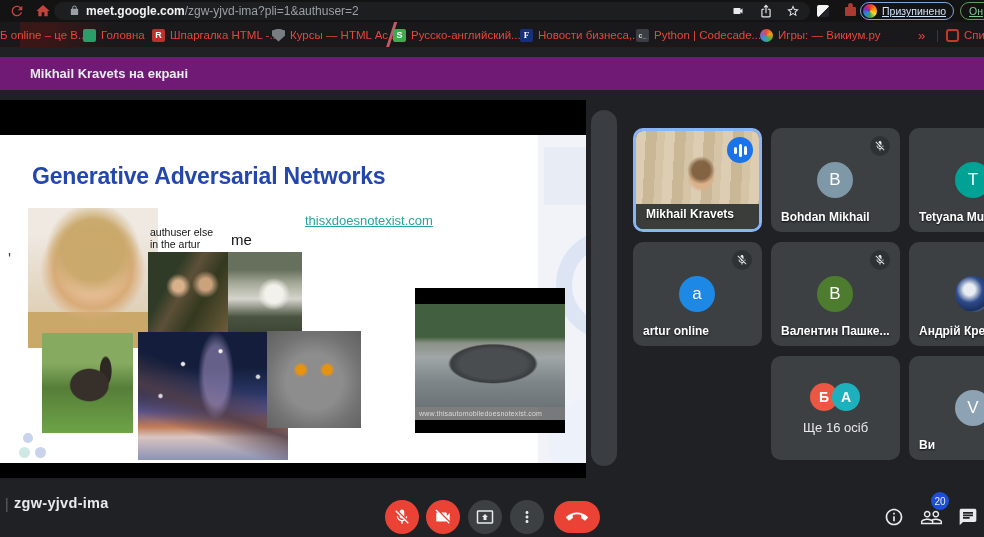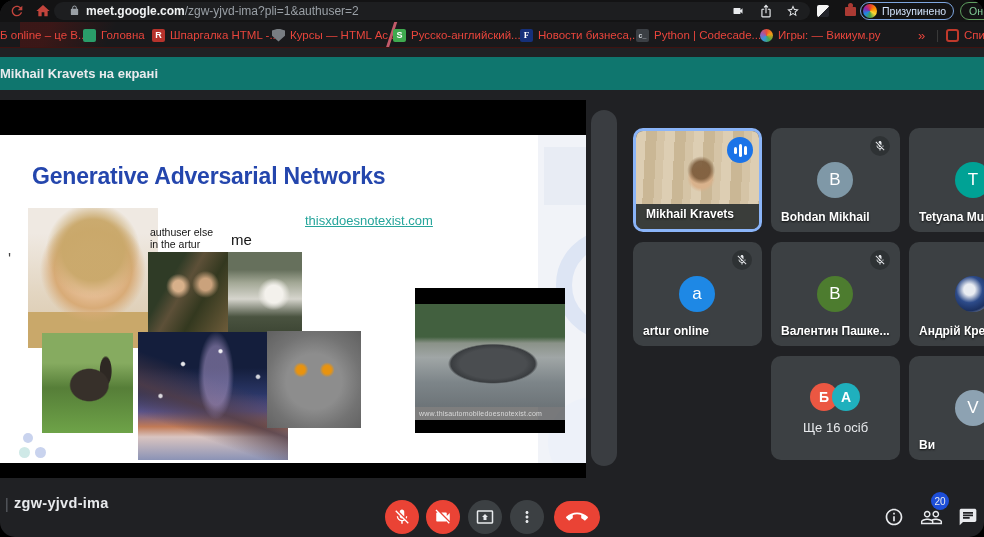--- a/index.html
+++ b/index.html
@@ -1,36 +1,35 @@
 <!DOCTYPE html>
 <html style="--page-bg: #202124; --accent-red: #ea4335; --tile-bg: #3c4043; --speaking-blue: #1a73e8; --tile-border-blue: #8ab4f8; --bookmark-red: #e8453c; --title-blue: #2446ad; --link-teal: #26a59b;"><head>
 <meta charset="utf-8">
 <style>
   * { margin:0; padding:0; box-sizing:border-box; }
   html,body { background:#000; }
   #app {
     position:relative; width:984px; height:537px; overflow:hidden;
     background:var(--page-bg,#202124);
     font-family:"Liberation Sans", sans-serif;
-    border-radius:15px;
     -webkit-font-smoothing:antialiased;
   }
   .abs { position:absolute; }
 
   
   .topbar { left:0; top:0; width:984px; height:22px; background:#131314; }
   .urlbar { left:54px; top:2px; width:756px; height:18px; background:#1d1e20; border-radius:9px; }
   .chrome-ic { color:#c2443c; }
   .url-text { left:86px; top:4px; font-size:12px; white-space:nowrap; }
   .url-host { color:#f1f3f4; font-weight:bold; }
   .url-path { color:#9aa0a6; }
   .pill { top:2px; height:18px; border-radius:9px; display:flex; align-items:center; padding:0 7px 0 2px; }
   .pill-paused { left:860px; border:1px solid #7ea6e0; color:#d2e3fc; }
   .pill-online { left:960px; width:40px; border:1px solid #5f9e5f; color:#81c995; padding-left:8px; }
-  .pill span { font-size:10.5px; white-space:nowrap; }
+  .pill span { font-size:10.5px; white-space:nowrap;text-decoration:underline; }
   .avatar-rainbow { width:14px; height:14px; border-radius:50%; margin-right:5px;
     background:conic-gradient(#e53935,#fb8c00,#fdd835,#43a047,#1e88e5,#8e24aa,#e53935); }
   .ext-square { left:817px; top:5px; width:12px; height:12px; border-radius:2px;
     background:linear-gradient(135deg,#f5f5f5 55%,#23242a 55%); }
   .icon-puzzle { left:845px; top:7px; width:11px; height:9px; background:#ab3a33; border-radius:1px; }
   .icon-puzzle::before { content:""; position:absolute; left:3px; top:-4px; width:5px; height:5px;
     border-radius:50%; background:#ab3a33; }
 
   
   .bookmarks { left:0; top:22px; width:984px; height:26px; background:#19191b;
@@ -38,22 +37,22 @@
   .bm { position:absolute; top:0; height:26px; display:flex; align-items:center; gap:5px; }
   .bm-label { color:var(--bookmark-red,#e8453c); font-size:11.5px; white-space:nowrap; }
   .favicon { width:13px; height:13px; border-radius:2px; display:flex; align-items:center;
     justify-content:center; font-size:9px; font-weight:bold; color:#fff; flex:0 0 auto; }
   .theme-slash { left:390px; top:0; width:3px; height:26px; background:#c25a6a; transform:skewX(-18deg); }
   .theme-wedge { left:20px; top:0; width:150px; height:26px;
     background:linear-gradient(115deg, rgba(120,20,16,.35) 20%, transparent 60%); }
   .bm-sep { color:#3c3c3c; font-size:12px; }
 
   
-  .banner { left:0; top:57px; width:984px; height:33px; background:#0f766e;
-    display:flex; align-items:center; padding-left:0; }
+  .banner { left:0; top:57px; width:984px; height:33px; background:#701a75;
+    display:flex; align-items:center; padding-left:30px; }
   .banner-text { color:#e8eaed; font-size:13px; font-weight:bold; }
 
   
   .share-tile { left:0; top:100px; width:586px; height:378px; background:#000; }
   .rec-dot { left:581px; top:109px; width:3px; height:3px; background:#c7763f; }
   .slide { left:0; top:35px; width:586px; height:328px; background:#ffffff; overflow:hidden; }
   .slide-band { left:538px; top:0; width:48px; height:328px; background:#f1f3f8; }
   .slide-band-rect { left:544px; top:12px; width:42px; height:58px; background:#e8ecf4; }
   .slide-ring { left:556px; top:95px; width:110px; height:110px; border-radius:50%;
     border:16px solid #dde5f4; }

